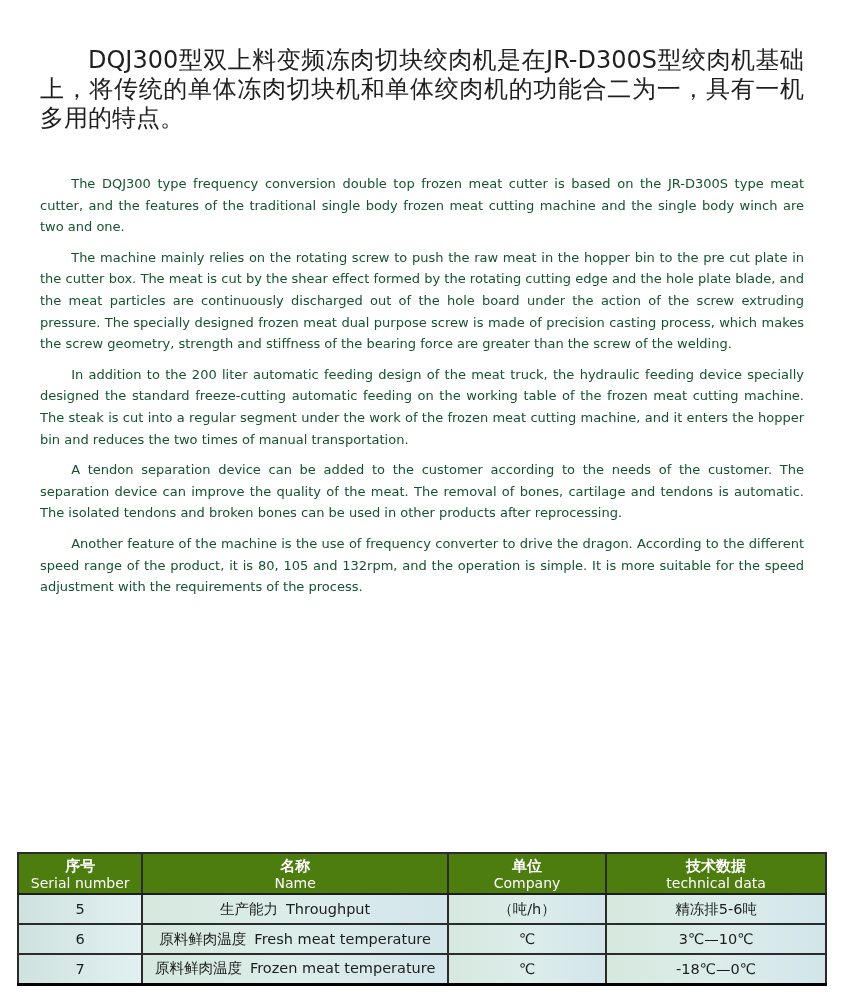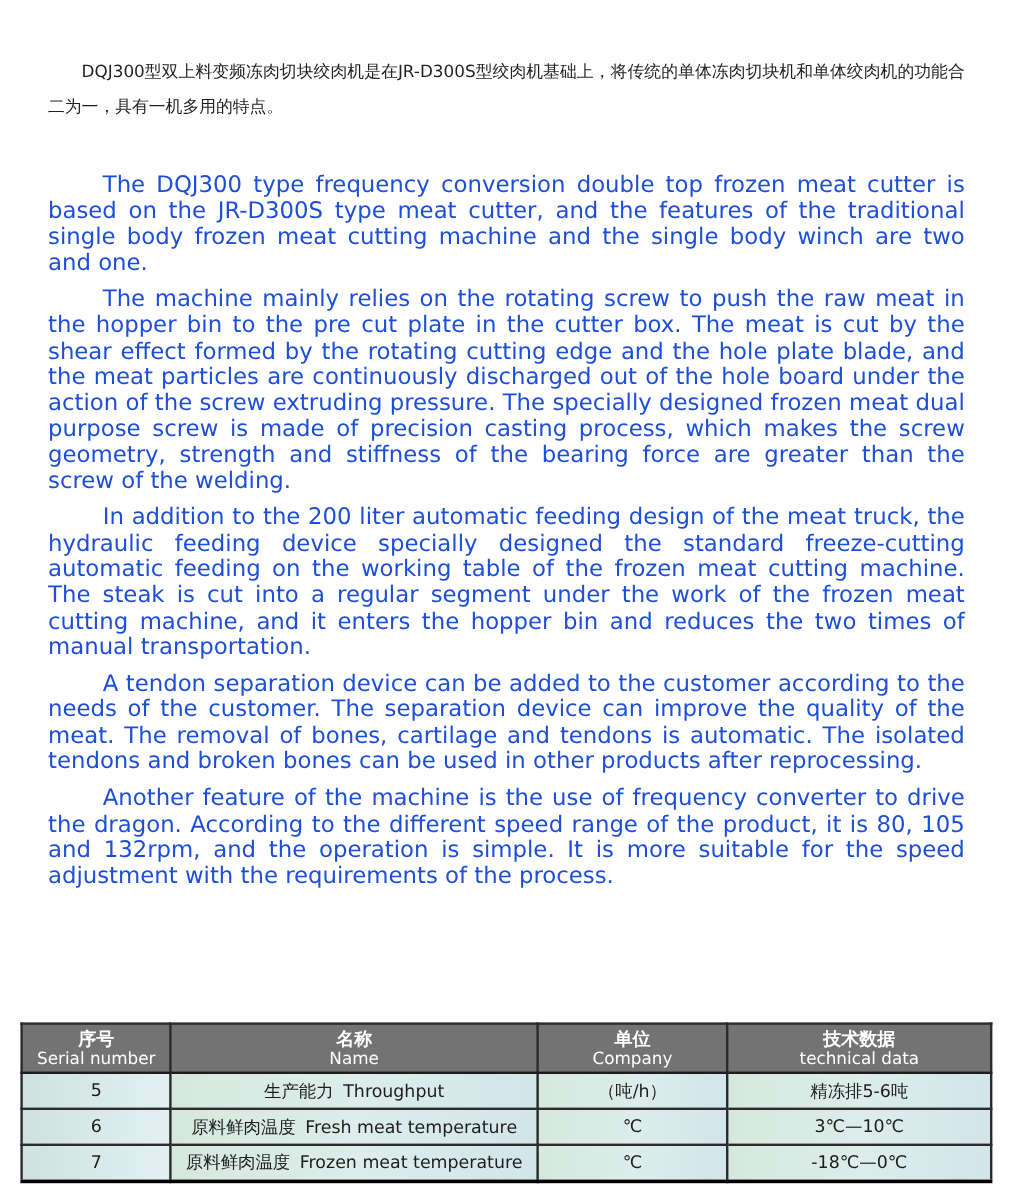--- a/index.html
+++ b/index.html
@@ -18,44 +18,44 @@
     font-size: 24px; font-weight: bold; color: #2d3a6b;
     letter-spacing: 1px;
   }
   .title-en {
     font-size: 16px; color: #2d3a6b; margin-left: 3px; font-weight: 500;
   }
 
   
   .zh-block { margin-top: 32px; }
   .zh-block p {
-    font-size: 14px; line-height: 29px; color: #1f1f1f;
+    font-size: 24px; line-height: 29px; color: #1f1f1f;
     text-indent: 2em; text-align: justify; margin-bottom: 11px;
   }
 
   
   .en-block { margin-top: 40px; }
   .en-block p {
-    font-size: 19px; line-height: 21.6px; color: #1d4ed8;
+    font-size: 13px; line-height: 21.6px; color: #14532d;
     text-indent: 2.4em; text-align: justify; margin-bottom: 9px;
   }
 
   
   .spec-table-wrap { position: absolute; left: 17px; top: 852px; width: 810px; }
   table.spec-table {
     width: 100%; border-collapse: collapse; table-layout: fixed;
     border: 2px solid #232323; border-bottom: 3px solid #000;
   }
   .col-serial { width: 15.4%; }
   .col-name   { width: 37.8%; }
   .col-unit   { width: 19.6%; }
   .col-data   { width: 27.2%; }
 
   .spec-table th {
-    background: #737373;
+    background: #4d7c0f;
     color: #ffffff; text-align: center; vertical-align: middle;
     border: 2px solid #2b2b2b; border-bottom: 2px solid #1d1d1d;
     height: 41px; padding: 2px 0;
     font-weight: normal;
   }
   .th-zh { display: block; font-size: 15px; font-weight: bold; line-height: 18px; }
   .th-en { display: block; font-size: 14px; line-height: 16px; }
 
   .spec-table td {
     background: linear-gradient(90deg, #d6e8de 0%, #dcedea 50%, #d2e5ea 100%);

